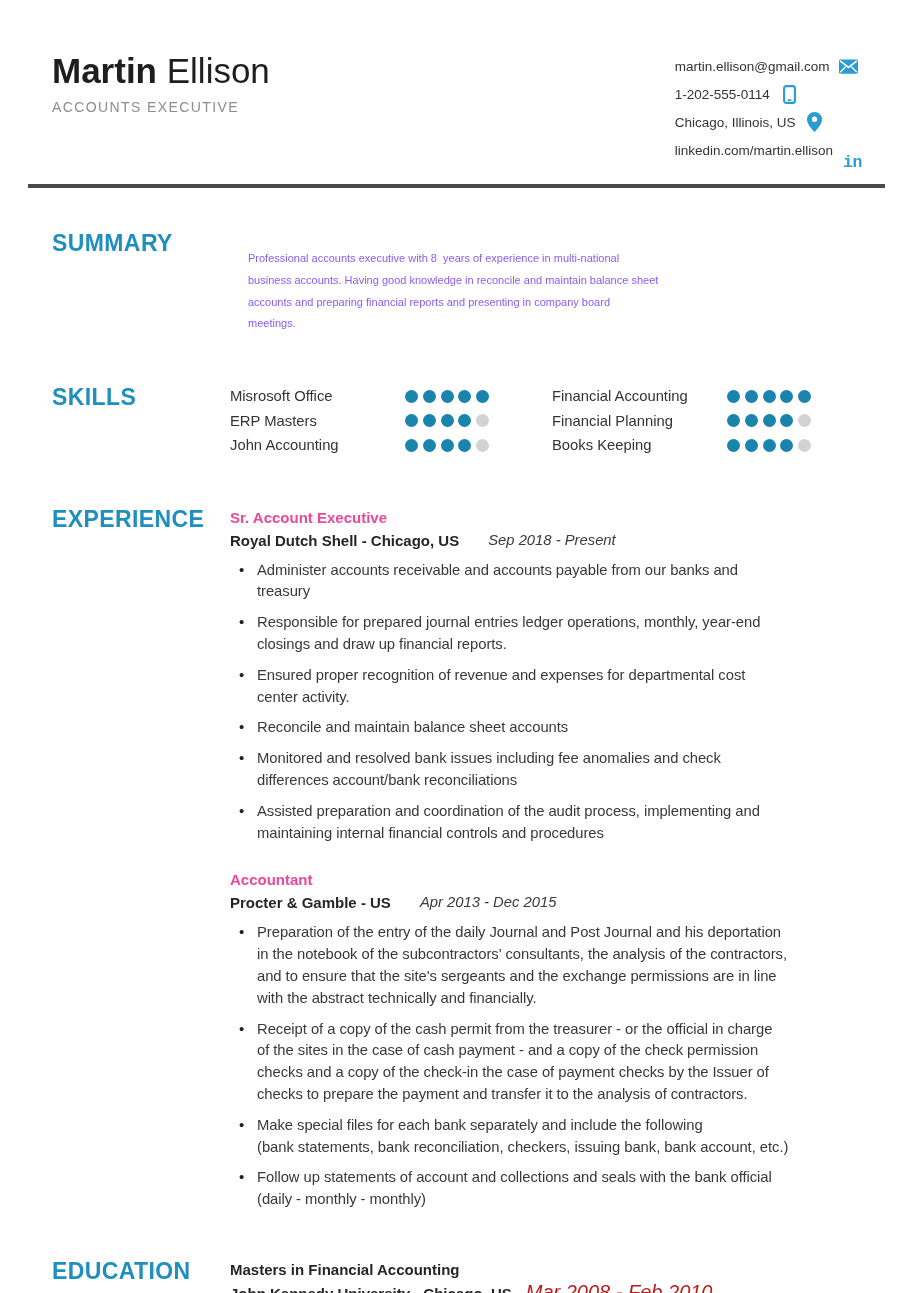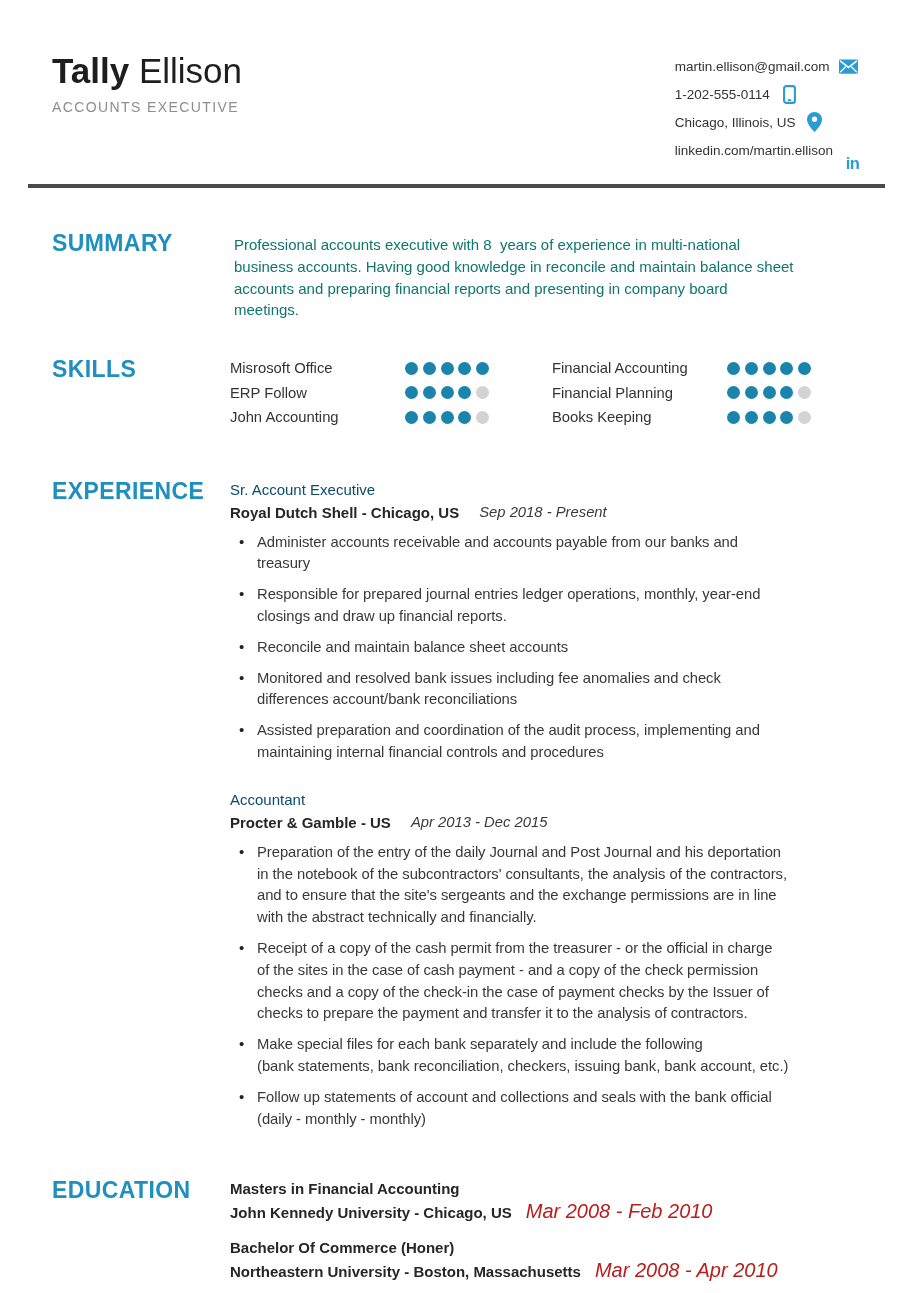--- a/index.html
+++ b/index.html
@@ -13,62 +13,62 @@
             padding:50px 51px 0 52px; }
   .name { margin:0; font-size:35px; line-height:42px; color:#1e1e1e; font-weight:400; }
   .name .first { font-weight:700; }
   .role { margin-top:7px; font-size:14px; letter-spacing:1.4px; color:#8d8d8d; }
   .contacts { display:flex; flex-direction:column; gap:8px; margin-top:6px; }
   .contact-row { display:flex; align-items:center; justify-content:flex-start; gap:10px; height:20px; }
   .contact-text { font-size:13.5px; color:#333; }
   .contact-icon { width:19px; height:19px; display:flex; align-items:center; justify-content:center; }
   .contact-icon svg { display:block; }
   .li-glyph { font-weight:700; font-size:16.5px; color:var(--icon,#2b9bd4); line-height:1;
-              font-family:Liberation Sans, sans-serif; letter-spacing:-0.5px;margin-top:27px; }
+              font-family:Liberation Mono, monospace; letter-spacing:-0.5px;margin-top:27px; }
   
   .rule { height:4px; background:#4a4a4a; margin:24px 28px 0 28px; border:none; }
   
   .main { margin-top:42px; padding:0 51px 0 52px; }
   .section { display:grid; grid-template-columns:178px 632px; align-items:start; margin-bottom:31px; }
   .sec-heading { margin:0; color:var(--accent,#1e8fbe); font-size:23px; font-weight:700;
                  line-height:26px; letter-spacing:0.4px; }
   
-  .summary-text { margin:4px; font-size:15px; line-height:21.8px; color:#0f766e; white-space:pre-wrap; }
+  .summary-text { margin:18px; font-size:11px; line-height:21.8px; color:#8b5cf6; white-space:pre-wrap; }
   
   .skills-grid { display:grid; grid-template-columns:259px 259px; column-gap:63px; }
   .skill-row { display:flex; justify-content:space-between; align-items:center; height:24.5px; }
   .skill-name { font-size:14.8px; color:#333; }
   .skill-dots { display:flex; gap:4.75px; }
   .dot { width:13px; height:13px; border-radius:50%; background:#d3d3d3; }
   .dot.filled { background:var(--dot,#1a84ad); }
   
   .job + .job { margin-top:24px; }
-  .job-title { font-size:15px; font-weight:400; color:#0c4a6e; line-height:23px; }
-  .job-subline { display:flex; align-items:flex-start; gap:20px; line-height:23px; }
+  .job-title { font-size:15px; font-weight:700; color:#ec4899; line-height:23px; }
+  .job-subline { display:flex; align-items:flex-start; gap:29px; line-height:23px; }
   .job-company { font-size:15px; font-weight:700; color:#262626; }
   .job-dates { font-size:14.8px; font-style:italic; color:#3a3a3a; }
   .job-bullets { list-style:none; margin:8px 0 0 0; padding:0; }
   .bullet { position:relative; padding-left:27px; margin-bottom:9px;
             font-size:14.8px; line-height:21.8px; color:#383838; letter-spacing:-0.05px; }
   .bullet::before { content:"•"; position:absolute; left:9px; top:-1px; color:#222; font-size:15px; }
   .bullet-text { white-space:pre-wrap; }
   
   .degree + .degree { margin-top:12px; }
   .degree-title { font-size:15px; font-weight:700; color:#262626; line-height:23px; }
   .degree-subline { display:flex; align-items:baseline; gap:14px; line-height:23px; }
   .degree-school { font-size:15px; font-weight:700; color:#262626; }
   .degree-dates { font-size:20px; font-style:italic; color:#b91c1c; }
 </style>
 </head>
 <body>
 
 <div class="page">
   <div class="header">
     <div class="identity">
-      <h1 class="name"><span class="first">Tally</span> <span class="last">Ellison</span></h1>
+      <h1 class="name"><span class="first">Martin</span> <span class="last">Ellison</span></h1>
       <div class="role">ACCOUNTS EXECUTIVE</div>
     </div>
     <div class="contacts" id="contacts">
         <div class="contact-row">
     <span class="contact-text">martin.ellison@gmail.com</span>
     <span class="contact-icon">
   <svg width="19" height="15" viewBox="0 0 20 15">
     <rect x="0" y="0" width="20" height="15" rx="1.5" fill="#2b9bd4"></rect>
     <path d="M1.2 1.6 L10 8.4 L18.8 1.6" stroke="#ffffff" stroke-width="1.7" fill="none"></path>
     <path d="M1.2 13.6 L7 7.8 M18.8 13.6 L13 7.8" stroke="#ffffff" stroke-width="1.3" fill="none"></path>
@@ -122,21 +122,21 @@
     <span class="skill-name">Misrosoft Office</span>
     <span class="skill-dots">
                 <span class="dot filled"></span>
                 <span class="dot filled"></span>
                 <span class="dot filled"></span>
                 <span class="dot filled"></span>
                 <span class="dot filled"></span>
               </span>
   </div>
             <div class="skill-row">
-    <span class="skill-name">ERP Follow</span>
+    <span class="skill-name">ERP Masters</span>
     <span class="skill-dots">
                 <span class="dot filled"></span>
                 <span class="dot filled"></span>
                 <span class="dot filled"></span>
                 <span class="dot filled"></span>
                 <span class="dot"></span>
               </span>
   </div>
             <div class="skill-row">
     <span class="skill-name">John Accounting</span>
@@ -196,20 +196,24 @@
     <ul class="job-bullets">
               <li class="bullet">
     <span class="bullet-text">Administer accounts receivable and accounts payable from our banks and
 treasury</span>
   </li>
               <li class="bullet">
     <span class="bullet-text">Responsible for prepared journal entries ledger operations, monthly, year-end
 closings and draw up financial reports.</span>
   </li>
               <li class="bullet">
+    <span class="bullet-text">Ensured proper recognition of revenue and expenses for departmental cost
+center activity.</span>
+  </li>
+              <li class="bullet">
     <span class="bullet-text">Reconcile and maintain balance sheet accounts</span>
   </li>
               <li class="bullet">
     <span class="bullet-text">Monitored and resolved bank issues including fee anomalies and check
 differences account/bank reconciliations</span>
   </li>
               <li class="bullet">
     <span class="bullet-text">Assisted preparation and coordination of the audit process, implementing and
 maintaining internal financial controls and procedures</span>
   </li>

